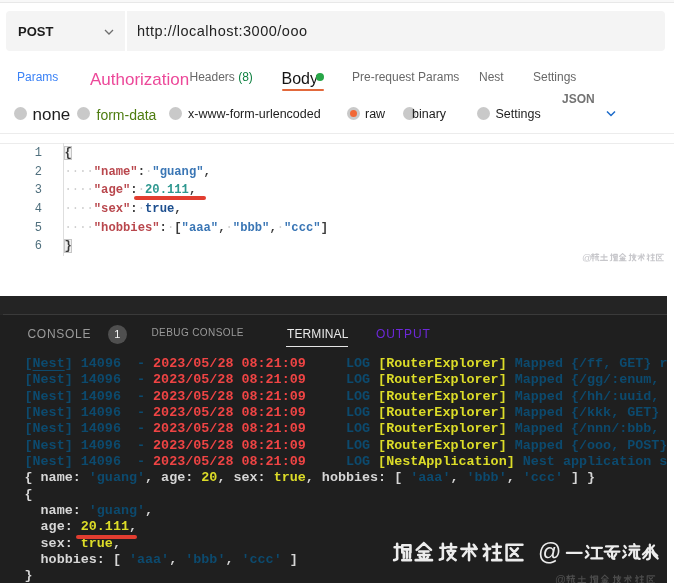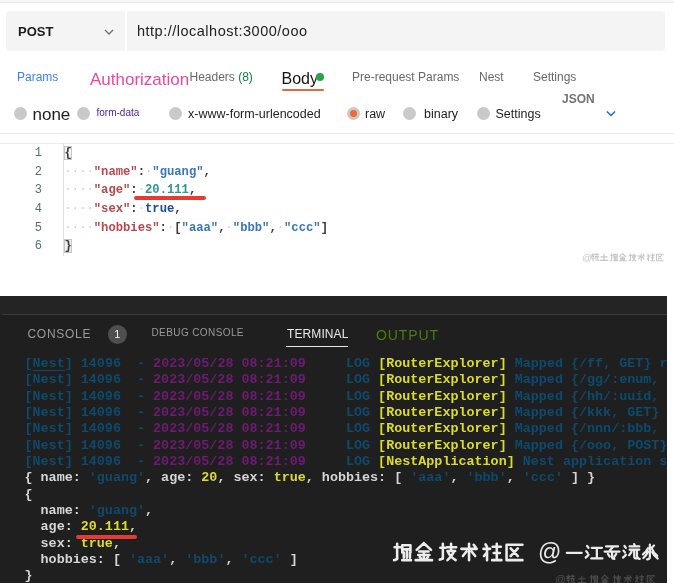--- a/index.html
+++ b/index.html
@@ -25,28 +25,28 @@
 <div class="abs" style="left:281.5px;top:70px;font-size:16px;color:#141414">Body</div>
 <div class="abs" style="left:315.5px;top:73px;width:8px;height:8px;border-radius:50%;background:#27a647"></div>
 <div class="abs" style="left:282px;top:88.5px;width:41.5px;height:2.6px;background:#e2693c;border-radius:2px"></div>
 <div class="abs" style="left:352px;top:70px;font-size:12px;color:#686868">Pre-request Params</div>
 <div class="abs" style="left:479px;top:70px;font-size:12px;color:#686868">Nest</div>
 <div class="abs" style="left:533px;top:70px;font-size:12px;color:#686868">Settings</div>
 
 <div class="abs" style="left:14px;top:107px;width:13px;height:13px;border-radius:50%;background:#c9c9c9"></div>
 <div class="abs" style="left:32.5px;top:105px;font-size:17px;color:#1d1d1d">none</div>
 <div class="abs" style="left:77px;top:107px;width:13px;height:13px;border-radius:50%;background:#c9c9c9"></div>
-<div class="abs" style="left:96.5px;top:106.5px;font-size:10px;color:#4c1d95">form-data</div>
+<div class="abs" style="left:96.5px;top:106.5px;font-size:14px;color:#4d7c0f">form-data</div>
 <div class="abs" style="left:169px;top:107px;width:13px;height:13px;border-radius:50%;background:#c9c9c9"></div>
 <div class="abs" style="left:188px;top:106.5px;font-size:12.5px;color:#1d1d1d">x-www-form-urlencoded</div>
 <div class="abs" style="left:347px;top:107px;width:13px;height:13px;border-radius:50%;background:#c9c9c9"></div>
 <div class="abs" style="left:350px;top:110px;width:7px;height:7px;border-radius:50%;background:#f26836"></div>
 <div class="abs" style="left:365px;top:106.5px;font-size:12.5px;color:#1d1d1d">raw</div>
 <div class="abs" style="left:403px;top:107px;width:13px;height:13px;border-radius:50%;background:#c9c9c9"></div>
-<div class="abs" style="left:424px;top:106.5px;font-size:12.5px;color:#1d1d1d">binary</div>
+<div class="abs" style="left:412px;top:106.5px;font-size:12.5px;color:#1d1d1d">binary</div>
 <div class="abs" style="left:477px;top:107px;width:13px;height:13px;border-radius:50%;background:#c9c9c9"></div>
 <div class="abs" style="left:495.5px;top:106.5px;font-size:12.5px;color:#1d1d1d">Settings</div>
 <div class="abs" style="left:562px;top:92px;font-size:12px;font-weight:bold;color:#737373">JSON</div>
 <svg class="abs" style="left:605px;top:110px" width="12" height="8">
     <path d="M2 1.5 L6 5.5 L10 1.5" stroke="#1b6ac9" stroke-width="1.5" fill="none"></path>
   </svg>
 
 <div class="abs" style="left:0;top:133px;width:674px;height:1px;background:#ececec"></div>
 <div class="abs" style="left:0;top:142.5px;width:674px;height:1px;background:#ececec"></div>
 
@@ -96,37 +96,37 @@
 <div class="abs" style="left:0;top:296px;width:667px;height:18px;background:#242424"></div>
 <div class="abs" style="left:0;top:313.5px;width:3px;height:269.5px;background:#272727"></div>
 <div class="abs" style="left:3px;top:313.5px;width:664px;height:1px;background:#3a3a3a"></div>
 <div class="abs" style="left:0;top:314.5px;width:667px;height:268.5px;background:#1f1f1f"></div>
 
 <div class="abs" style="left:27.5px;top:327px;font-size:12px;letter-spacing:.7px;color:#9a9a9a">CONSOLE</div>
 <div class="abs" style="left:107.5px;top:324.5px;width:19.5px;height:19.5px;border-radius:50%;background:#4f4f4f;color:#f5f5f5;font-size:11px;text-align:center;line-height:19.5px">1</div>
 <div class="abs" style="left:151.5px;top:327px;font-size:10px;letter-spacing:.4px;color:#9a9a9a">DEBUG CONSOLE</div>
 <div class="abs" style="left:287px;top:327px;font-size:12px;letter-spacing:.1px;color:#e9e9e9">TERMINAL</div>
 <div class="abs" style="left:286px;top:345.5px;width:62px;height:1.6px;background:#e6e6e6"></div>
-<div class="abs" style="left:376px;top:327px;font-size:14px;letter-spacing:.9px;color:#4d7c0f">OUTPUT</div>
+<div class="abs" style="left:376px;top:327px;font-size:12px;letter-spacing:.9px;color:#6d28d9">OUTPUT</div>
 
 <pre class="abs mono" style="left:24.5px;top:356px;font-size:13.4px;line-height:16.35px;color:#d6d6d6;font-weight:bold"><span class="g">[<u>Nest</u>] 14096  - </span><span class="w">2023/05/28 08:21:09</span><span class="g">     LOG </span><span class="y">[RouterExplorer]</span><span class="g"> Mapped {/ff, GET} r</span>
 <span class="g">[Nest] 14096  - </span><span class="w">2023/05/28 08:21:09</span><span class="g">     LOG </span><span class="y">[RouterExplorer]</span><span class="g"> Mapped {/gg/:enum,</span>
 <span class="g">[Nest] 14096  - </span><span class="w">2023/05/28 08:21:09</span><span class="g">     LOG </span><span class="y">[RouterExplorer]</span><span class="g"> Mapped {/hh/:uuid,</span>
 <span class="g">[Nest] 14096  - </span><span class="w">2023/05/28 08:21:09</span><span class="g">     LOG </span><span class="y">[RouterExplorer]</span><span class="g"> Mapped {/kkk, GET}</span>
 <span class="g">[Nest] 14096  - </span><span class="w">2023/05/28 08:21:09</span><span class="g">     LOG </span><span class="y">[RouterExplorer]</span><span class="g"> Mapped {/nnn/:bbb,</span>
 <span class="g">[Nest] 14096  - </span><span class="w">2023/05/28 08:21:09</span><span class="g">     LOG </span><span class="y">[RouterExplorer]</span><span class="g"> Mapped {/ooo, POST}</span>
 <span class="g">[Nest] 14096  - </span><span class="w">2023/05/28 08:21:09</span><span class="g">     LOG </span><span class="y">[NestApplication]</span><span class="g"> Nest application s</span>
 { name: <span class="g">'guang'</span>, age: <span class="y">20</span>, sex: <span class="y">true</span>, hobbies: [ <span class="g">'aaa'</span>, <span class="g">'bbb'</span>, <span class="g">'ccc'</span> ] }
 {
   name: <span class="g">'guang'</span>,
   age: <span class="y">20.111</span>,
   sex: <span class="y">true</span>,
   hobbies: [ <span class="g">'aaa'</span>, <span class="g">'bbb'</span>, <span class="g">'ccc'</span> ]
 }</pre>
-<style>.g{color:#0c4a6e}.y{color:#dcdc28}.w{color:#701a75}</style>
+<style>.g{color:#0c4a6e}.y{color:#dcdc28}.w{color:#ef4444}</style>
 
 <div class="abs" style="left:75.5px;top:534.5px;width:61px;height:4.5px;background:#e23d30;border-radius:2px"></div>
 
 <svg width="270" height="24" style="position:absolute;left:390px;top:541px" viewBox="0 0 270 24">
     <g transform="translate(1.0 1.2) scale(1.025)">
       <path d="M3.5 5 H9 M6 1.5 V16.5 M3 17.5 Q5 17.5 6.2 15.5 M11 3 H19 M11 3 V10 M11 7 H19 M19 3 V10 M12.5 10 V15 M15.5 8.5 V15 M18.5 10 V15 M11 17.5 H19.5" stroke="#ececec" stroke-width="2.51" fill="none" stroke-linecap="round"></path>
     </g>
     <g transform="translate(23.6 1.2) scale(1.025)">
       <path d="M10 1 L3 7.5 M10 1 L17 7.5 M5.5 9 H14.5 M4.5 12.5 H15.5 M10 9 V16.5 M6 14.5 L7.5 16 M14 14.5 L12.5 16 M2 17.5 H18" stroke="#ececec" stroke-width="2.51" fill="none" stroke-linecap="round"></path>
     </g>

